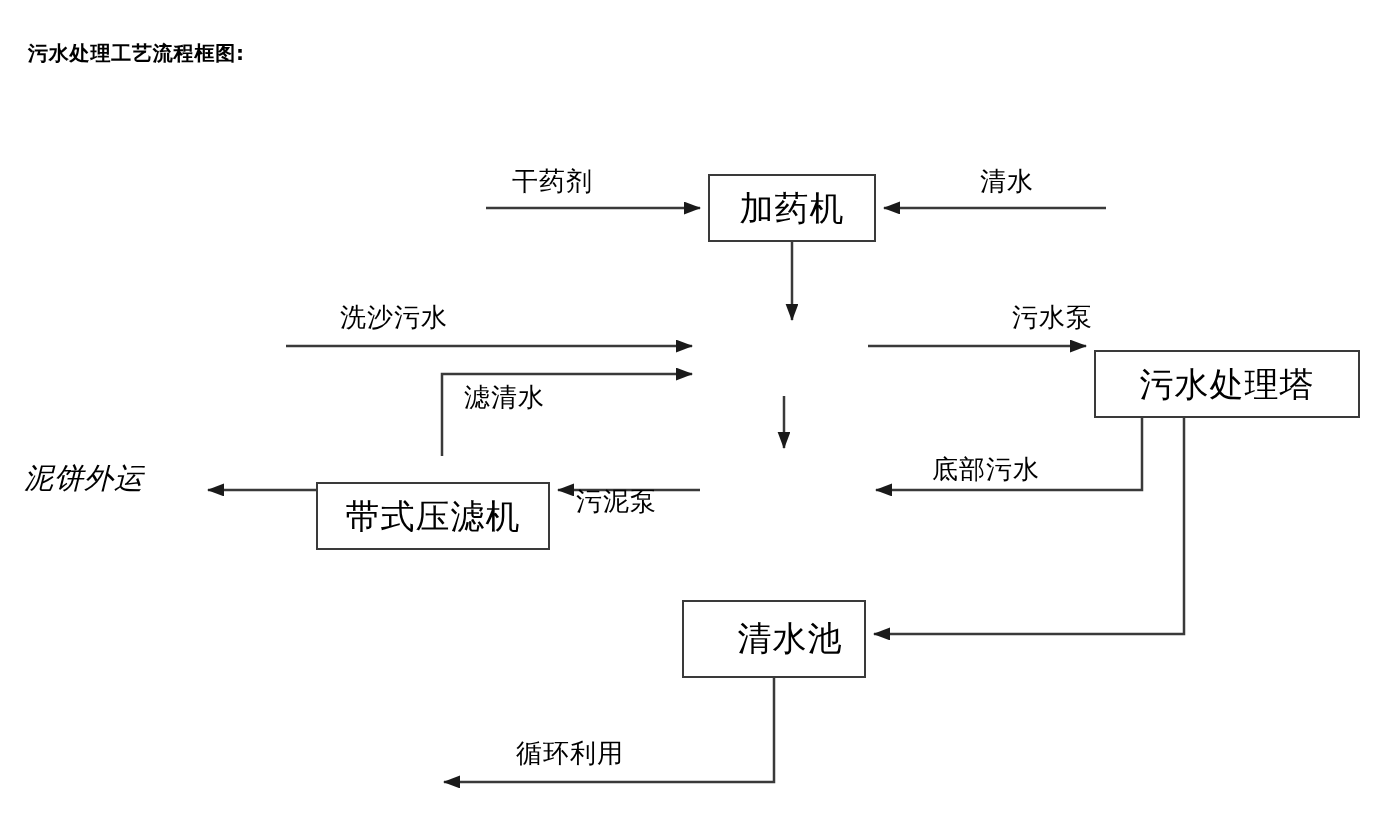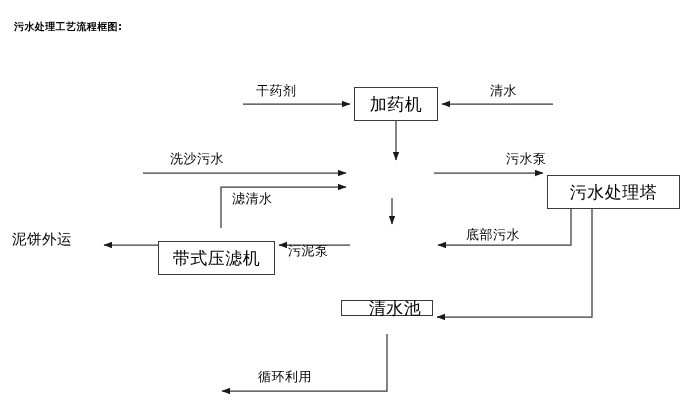--- a/index.html
+++ b/index.html
@@ -107,28 +107,28 @@
 
   <div class="node-box" style="left:354px; top:87px; width:84px; height:34px;">
     <span>加药机</span>
   </div>
   <div class="node-box" style="left:547px; top:175px; width:133px; height:34px;">
     <span>污水处理塔</span>
   </div>
   <div class="node-box" style="left:158px; top:241px; width:117px; height:34px;">
     <span>带式压滤机</span>
   </div>
-  <div class="node-box" style="left:341px; top:300px; width:92px; height:16px;padding-left:16px;">
+  <div class="node-box" style="left:341px; top:300px; width:92px; height:39px;padding-left:16px;">
     <span>清水池</span>
   </div>
 
   <div class="edge-label" style="left:256px; top:82px;">干药剂</div>
   <div class="edge-label" style="left:478px; top:82px;margin-left:12px;">清水</div>
   <div class="edge-label" style="left:170px; top:150px;">洗沙污水</div>
   <div class="edge-label" style="left:232px; top:190px;">滤清水</div>
   <div class="edge-label" style="left:458px; top:150px;margin-left:48px;">污水泵</div>
   <div class="edge-label" style="left:288px; top:226px;margin-top:16px;">污泥泵</div>
   <div class="edge-label" style="left:466px; top:226px;">底部污水</div>
   <div class="edge-label" style="left:258px; top:368px;">循环利用</div>
 
-  <div class="terminal-label" style="left:12px; top:230px;">泥饼外运</div>
+  <div class="terminal-label" style="left:12px; top:230px;font-style:italic;">泥饼外运</div>
 
 </div>
 
 </body></html>

